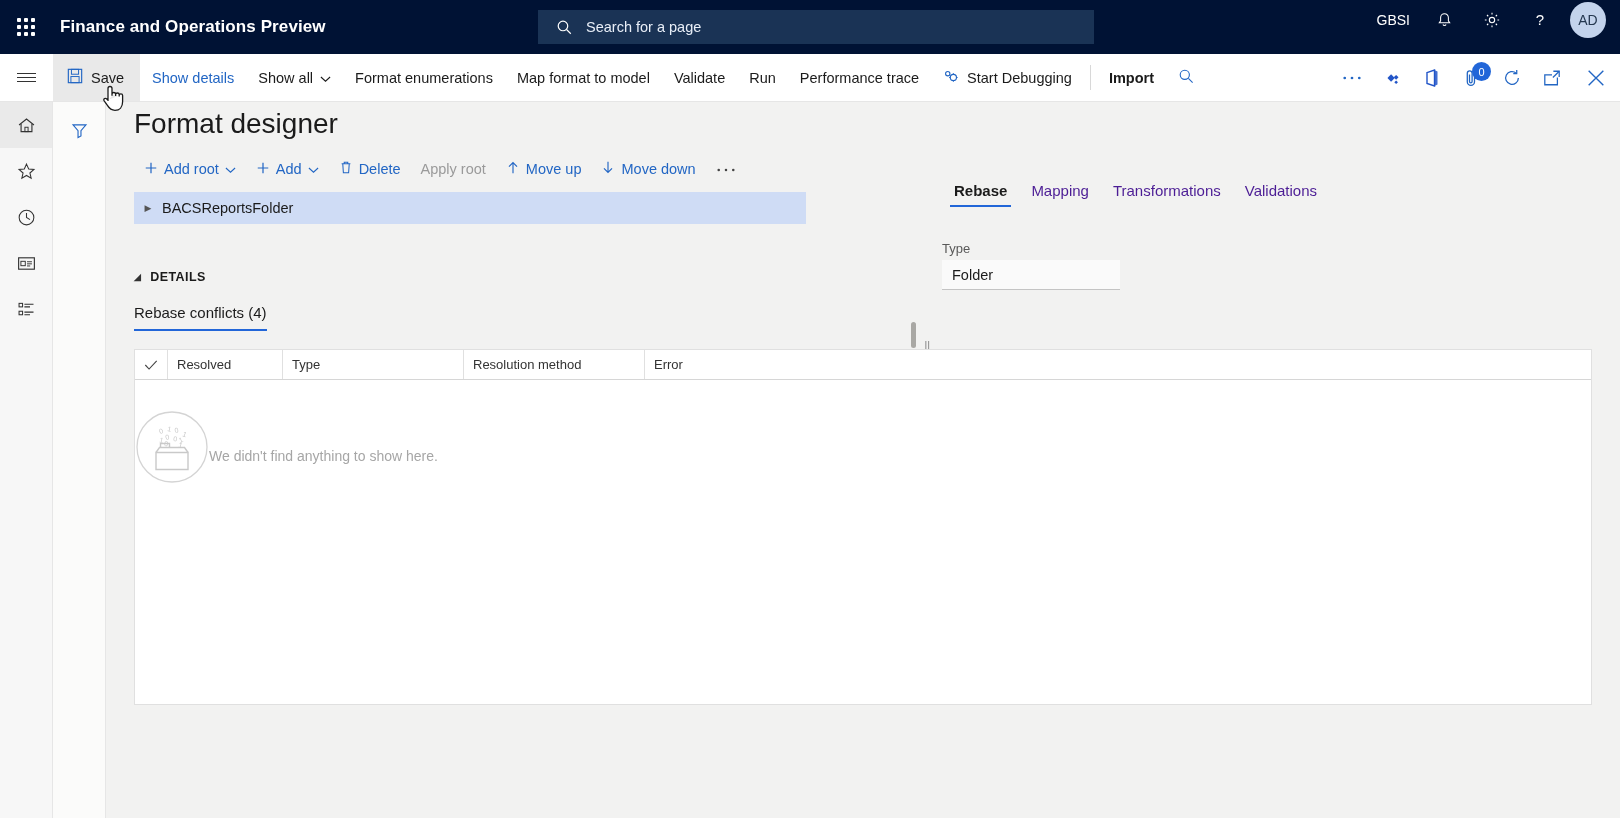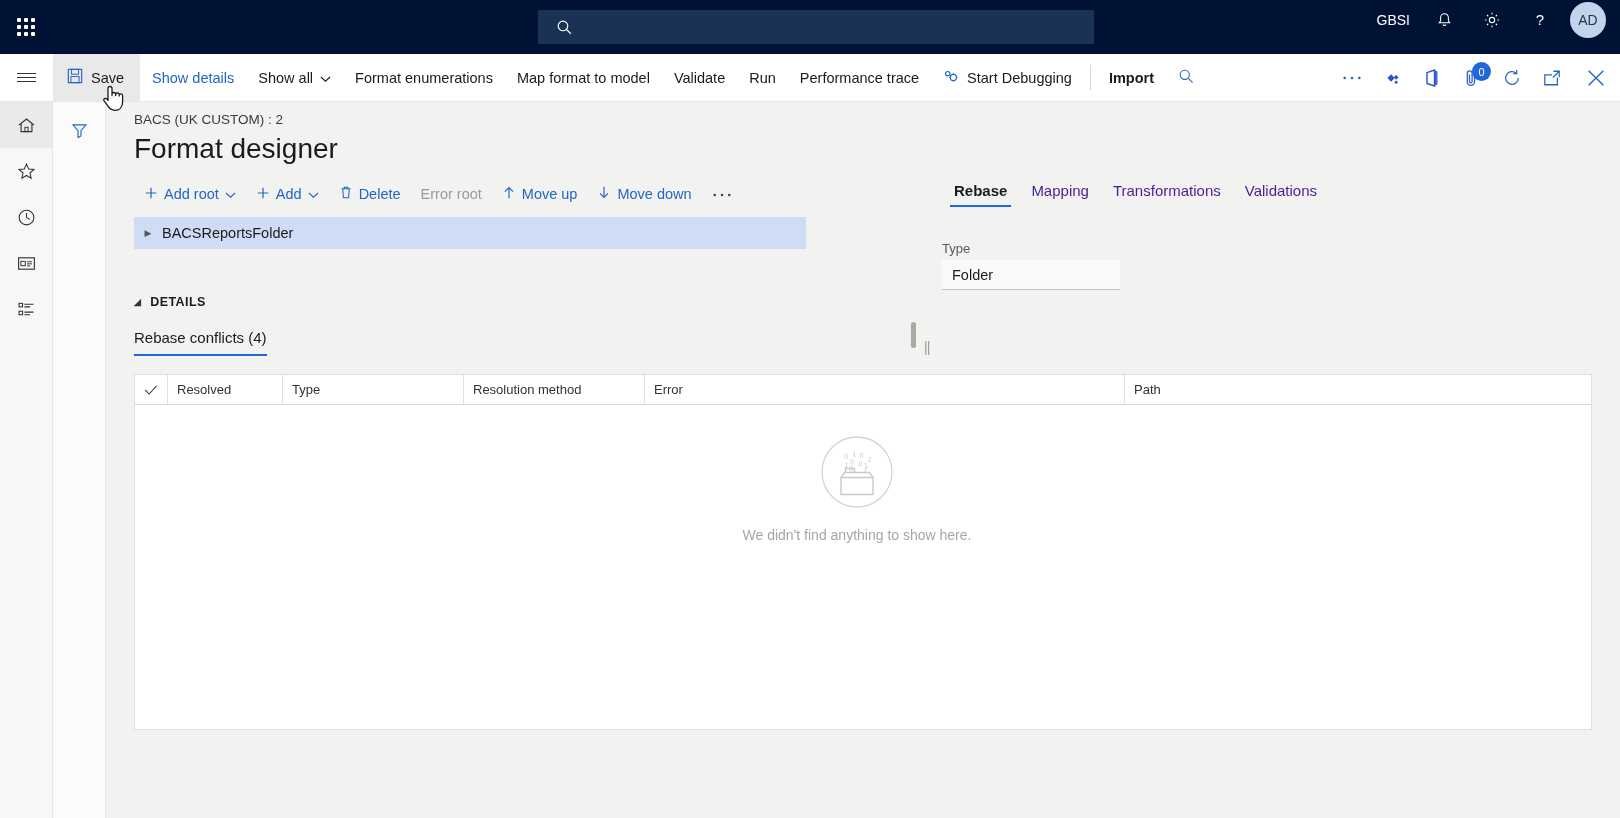--- a/index.html
+++ b/index.html
@@ -222,21 +222,21 @@
     font-size: 13px; color: #333; display: flex; align-items: center;
     padding-left: 9px; border-right: 1px solid #e0e0e0;
     cursor: pointer;
     text-align: right;
   }
   .gh.check { justify-content: center; padding-left: 0; }
   .gh:last-child { border-right: 0; }
 
   .empty {
     position: absolute; left: 0; right: 12px; top: 60px;
-    display: flex; flex-direction: column; align-items: center;
+    display: flex; flex-direction: row; align-items: center;
   }
   .empty-msg { font-size: 14px; color: #a6a6a6; margin-top: 18px; }
 
   
   .cursor {
     position: absolute; left: 100px; top: 81px;
     width: 26px; height: 34px; pointer-events: none; z-index: 50;
   }
 </style>
 </head>
@@ -249,28 +249,30 @@
         <i></i>
         <i></i>
         <i></i>
         <i></i>
         <i></i>
         <i></i>
         <i></i>
         <i></i>
     </div>
   </div>
+  <div class="app-title">Finance and Operations Preview</div>
 
   <div class="searchbox">
     <span class="mag">
       <svg width="17" height="17" viewBox="0 0 20 20">
           <circle cx="8.2" cy="8.2" r="5.6" fill="none" stroke="#ffffff" stroke-width="1.4"></circle>
           <line x1="12.4" y1="12.4" x2="17.4" y2="17.4" stroke="#ffffff" stroke-width="1.4"></line>
         </svg>
     </span>
+    <input value="" placeholder="Search for a page" style="">
   </div>
 
   <div class="topbar-right">
     <div class="tb-item">GBSI</div>
     <div class="tb-item">
       <svg width="19" height="19" viewBox="0 0 22 22">
           <path d="M11 3.2c-2.7 0-4.5 2-4.5 4.6v3.6L5 13.6h12l-1.5-2.2V7.8c0-2.6-1.8-4.6-4.5-4.6z" fill="none" stroke="#fff" stroke-width="1.2"></path>
           <path d="M9.2 15.6a1.9 1.9 0 0 0 3.6 0" fill="none" stroke="#fff" stroke-width="1.2"></path>
         </svg>
     </div>
@@ -448,21 +450,20 @@
   <div class="filterstrip">
     <div class="filter-btn">
       <svg width="19" height="19" viewBox="0 0 22 22">
           <path d="M3.5 4.5h15l-5.8 6.8v6l-3.4 1.8v-7.8z" fill="none" stroke="#2266c4" stroke-width="1.3"></path>
         </svg>
     </div>
   </div>
 
   <div class="content">
 
-    <div class="breadcrumb">BACS (UK CUSTOM) : 2</div>
     <div class="page-title">Format designer</div>
 
     
     <div class="designer-tb">
       <div class="dtb">
         <span>
           <svg width="14" height="14" viewBox="0 0 16 16">
               <path d="M8 2v12M2 8h12" stroke="#2266c4" stroke-width="1.4"></path>
             </svg>
         </span>
@@ -488,21 +489,21 @@
       </div>
       <div class="dtb">
         <span>
           <svg width="14" height="15" viewBox="0 0 16 17">
               <path d="M3 4.3h10M6 4.3V2.6h4v1.7M4.3 4.3l.7 10.2h6l.7-10.2" fill="none" stroke="#2266c4" stroke-width="1.2"></path>
             </svg>
         </span>
         <span>Delete</span>
       </div>
       <div class="dtb disabled">
-        <span>Error root</span>
+        <span>Apply root</span>
       </div>
       <div class="dtb">
         <span>
           <svg width="14" height="15" viewBox="0 0 16 17">
               <path d="M8 15V3M3.4 7.6L8 2.8l4.6 4.8" fill="none" stroke="#2266c4" stroke-width="1.3"></path>
             </svg>
         </span>
         <span>Move up</span>
       </div>
       <div class="dtb">
@@ -559,21 +560,20 @@
       <div class="grid-head">
         <div class="gh check" style="width:33px">
           <svg width="14" height="12" viewBox="0 0 16 13">
               <path d="M1.5 6.5l4.3 4.6L14.5 1.8" fill="none" stroke="#444" stroke-width="1.3"></path>
             </svg>
         </div>
         <div class="gh" style="width:115px">Resolved</div>
         <div class="gh" style="width:181px">Type</div>
         <div class="gh" style="width:181px">Resolution method</div>
         <div class="gh" style="width:480px">Error</div>
-        <div class="gh" style="flex:1">Path</div>
       </div>
 
       <div class="empty">
         <svg width="74" height="74" viewBox="0 0 74 74">
           <circle cx="37" cy="37" r="35" fill="none" stroke="#d4d4d4" stroke-width="1.3"></circle>
           <path d="M21 42.5v17h32v-17z" fill="none" stroke="#c9c9c9" stroke-width="1.4"></path>
           <path d="M21 42.5l3.5-5h25l3.5 5" fill="none" stroke="#c9c9c9" stroke-width="1.4"></path>
           <path d="M25.5 37.5v-4h9v4" fill="none" stroke="#c9c9c9" stroke-width="1.4"></path>
           <g fill="#c9c9c9" font-family="Liberation Sans, sans-serif" font-size="7">
             <text x="25" y="24" transform="rotate(-18 25 24)">0</text>

